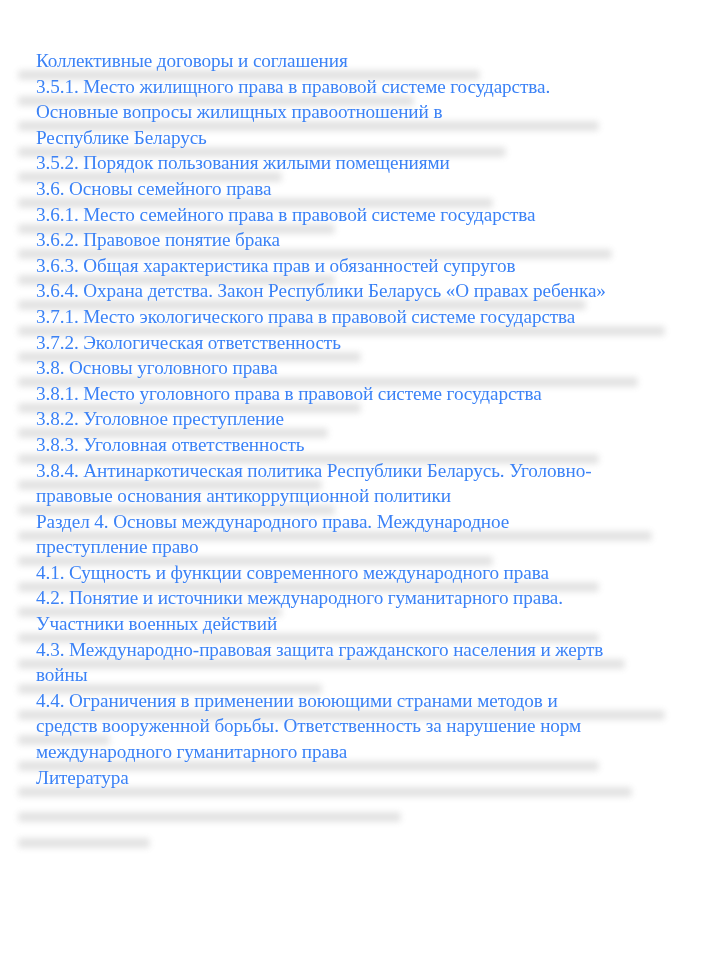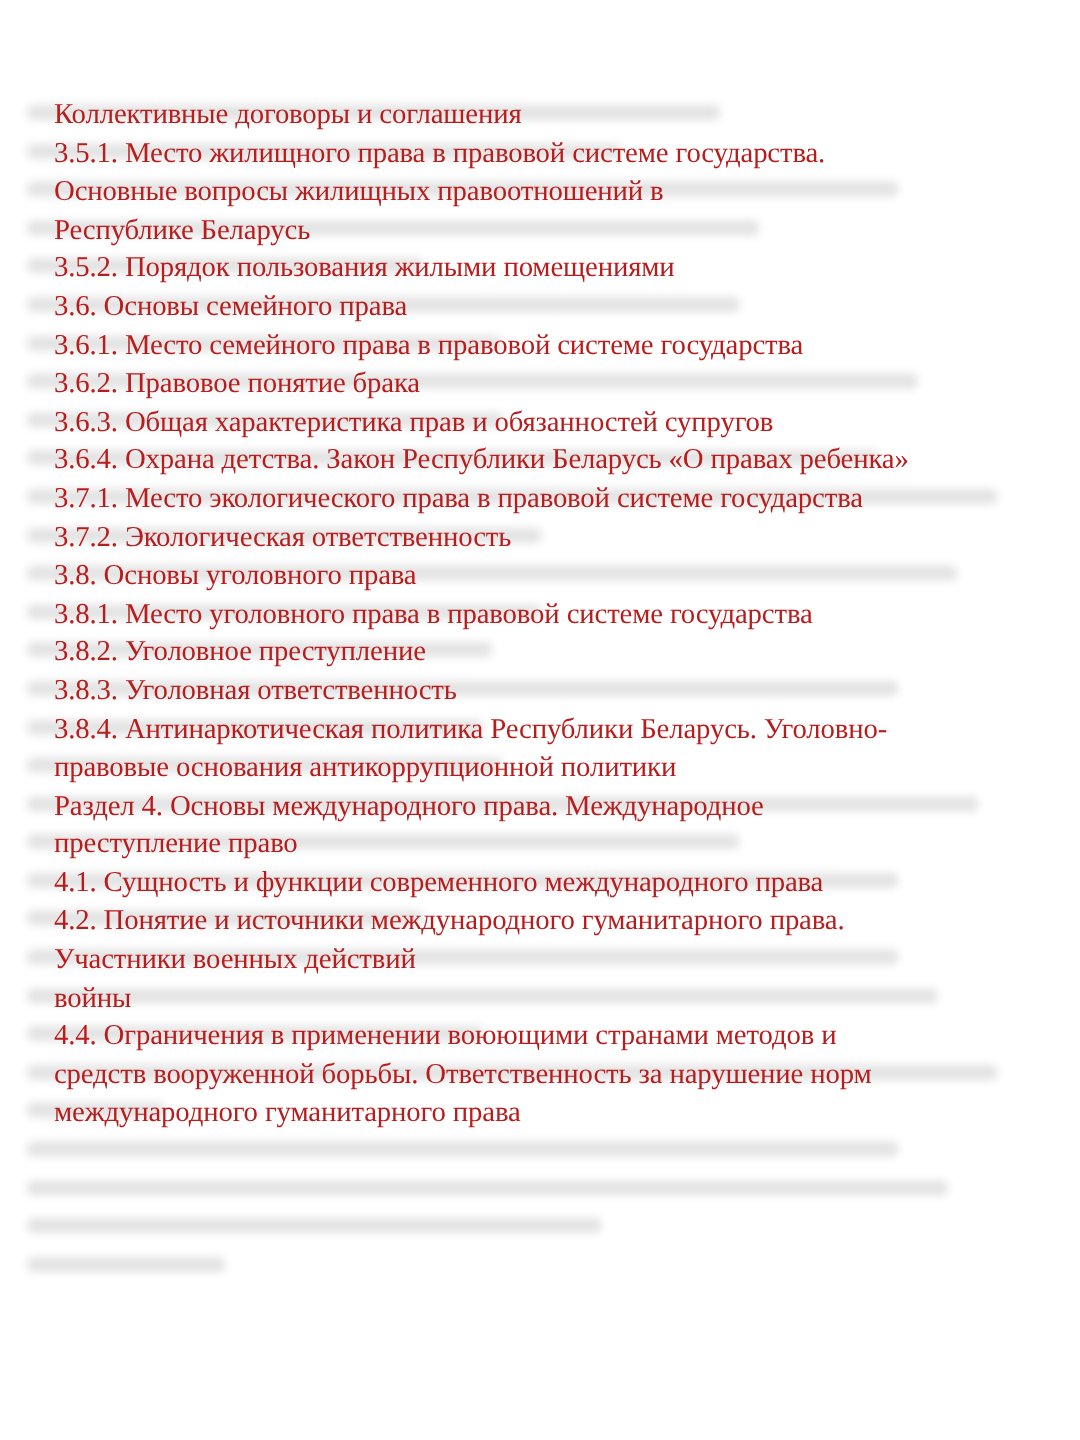--- a/index.html
+++ b/index.html
@@ -34,26 +34,26 @@
     }
     .ghost .gl {
       height: 10px;
       background: #666;
       margin-bottom: 15.6px;
       border-radius: 4px;
     }
     .content {
       position: absolute;
       left: 36px;
-      top: 64px;
+      top: 48px;
       width: 660px;
       font-family: "Liberation Serif", "DejaVu Serif", serif;
       font-size: 19.2px;
       line-height: 25.6px;
-      color: #b91c1c;
+      color: #3b82f6;
       letter-spacing: -0.1px;
     }
     .line {
       display: block;
       white-space: nowrap;
     }
     .bold {
       font-weight: normal;
     }
   </style>
@@ -112,18 +112,20 @@
     <span class="line">3.8.1. Место уголовного права в правовой системе государства</span>
     <span class="line">3.8.2. Уголовное преступление</span>
     <span class="line">3.8.3. Уголовная ответственность</span>
     <span class="line">3.8.4. Антинаркотическая политика Республики Беларусь. Уголовно-</span>
     <span class="line">правовые основания антикоррупционной политики</span>
     <span class="line bold">Раздел 4. Основы международного права. Международное</span>
     <span class="line bold">преступление право</span>
     <span class="line">4.1. Сущность и функции современного международного права</span>
     <span class="line">4.2. Понятие и источники международного гуманитарного права.</span>
     <span class="line">Участники военных действий</span>
+    <span class="line">4.3. Международно-правовая защита гражданского населения и жертв</span>
     <span class="line">войны</span>
     <span class="line">4.4. Ограничения в применении воюющими странами методов и</span>
     <span class="line">средств вооруженной борьбы. Ответственность за нарушение норм</span>
     <span class="line">международного гуманитарного права</span>
+    <span class="line bold">Литература</span>
   </div>
 </div>
 
 </body></html>

